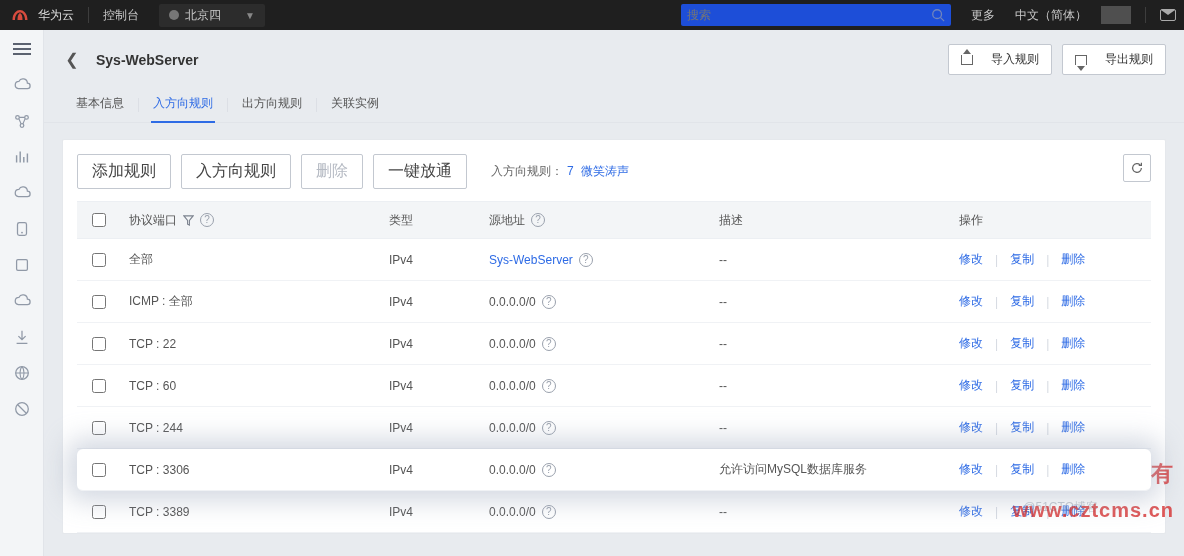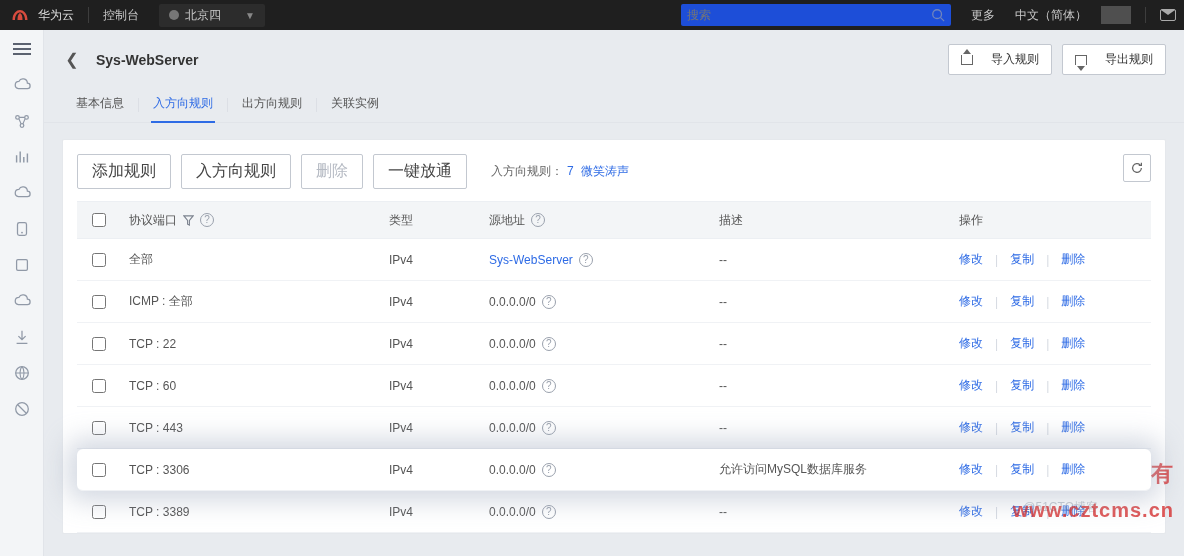--- a/index.html
+++ b/index.html
@@ -319,21 +319,21 @@
                 <span class="opsep">|</span>
                 <span class="oplink">复制</span>
                 <span class="opsep">|</span>
                 <span class="oplink">删除</span>
               </div>
             </div>
             <div class="trow">
               <div class="cell c-chk">
                 <input type="checkbox" style="">
               </div>
-              <div class="cell c-port">TCP : 443</div>
+              <div class="cell c-port">TCP : 244</div>
               <div class="cell c-type">IPv4</div>
               <div class="cell c-src">
                 <span>0.0.0.0/0</span> 
                 <span class="qicon">?</span>
               </div>
               <div class="cell c-desc">--</div>
               <div class="cell c-ops">
                 <span class="oplink">修改</span>
                 <span class="opsep">|</span>
                 <span class="oplink">复制</span>

